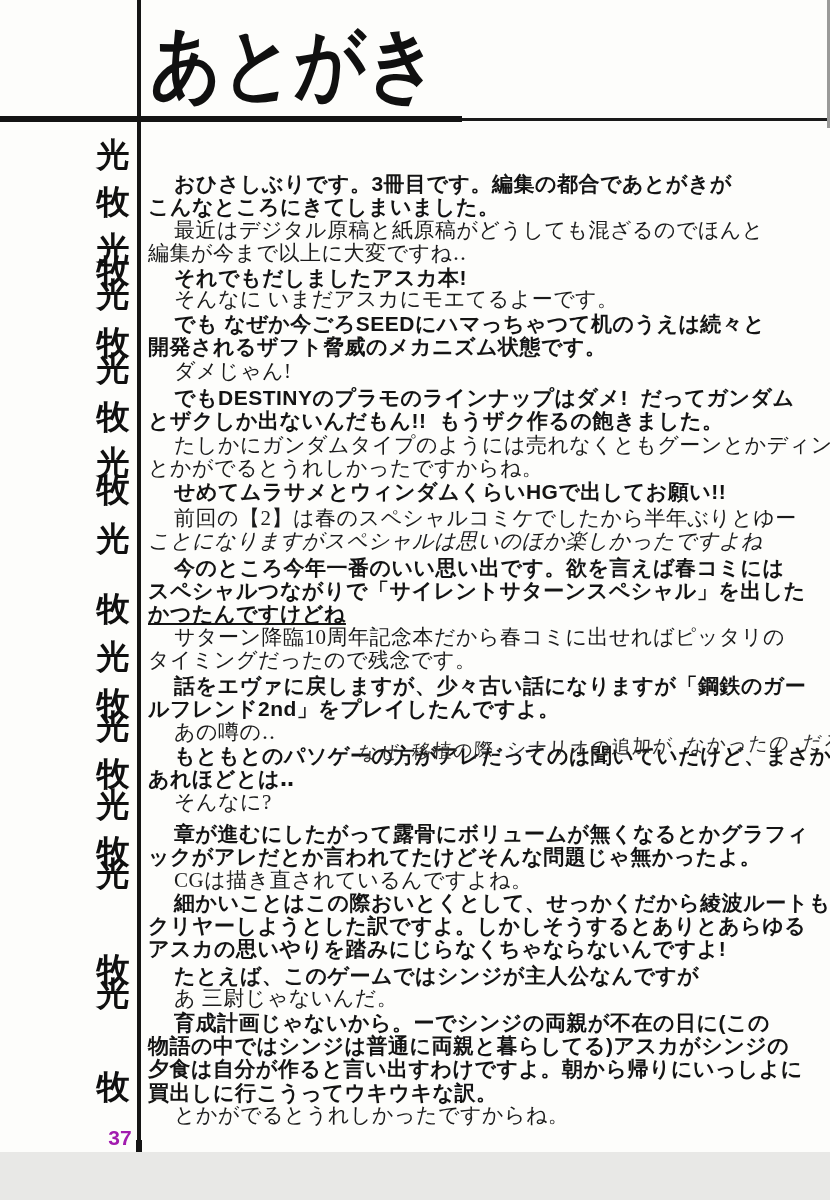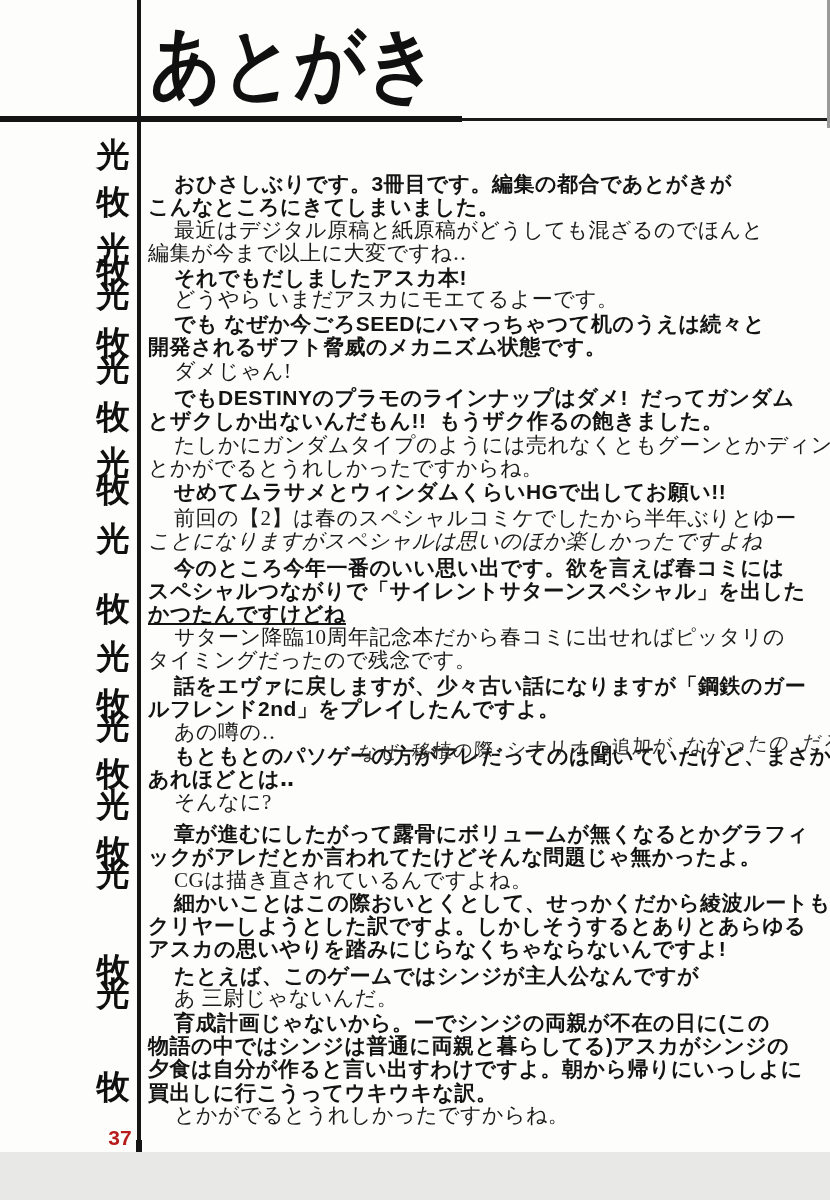--- a/index.html
+++ b/index.html
@@ -52,21 +52,21 @@
     font-size:19px;line-height:22px;
     font-family:"Liberation Serif","DejaVu Serif",serif;
     color:#2a2a2a;
     letter-spacing:1.5px;word-spacing:6px;
     transform:rotate(-1.3deg) skewX(-5deg);
     white-space:pre;
   }
   .pagenum{
     position:absolute;left:100px;top:1126px;width:40px;
     text-align:center;
-    font-size:21px;font-weight:700;color:#b91c1c;
+    font-size:21px;font-weight:700;color:#a21caf;
     font-family:"Liberation Sans","DejaVu Sans",sans-serif;
   }
 </style>
 </head>
 <body>
 
 <div class="page">
 
   <div class="vrule"></div>
   <div class="vrule-foot"></div>
@@ -99,21 +99,21 @@
       <div class="speaker" style="top: 953px;">牧</div>
       <div class="speaker" style="top: 977px;">光</div>
       <div class="speaker" style="top: 1070px;">牧</div>
     </div>
   <div id="body-col">
       <div class="line hikari indent" style="top: 143px;">おひさしぶりです。3冊目です。編集の都合であとがきが</div>
       <div class="line hikari" style="top: 166.2px;">こんなところにきてしまいました。</div>
       <div class="line maki indent" style="top: 190px;">最近はデジタル原稿と紙原稿がどうしても混ざるのでほんと</div>
       <div class="line maki" style="top: 213.2px;">編集が今まで以上に大変ですね‥</div>
       <div class="line hikari indent" style="top: 237px;">それでもだしましたアスカ本!</div>
-      <div class="line maki indent" style="top: 259px;">どうやら いまだアスカにモエてるよーです。</div>
+      <div class="line maki indent" style="top: 259px;">そんなに いまだアスカにモエてるよーです。</div>
       <div class="line hikari indent" style="top: 283px;">でも なぜか今ごろSEEDにハマっちゃつて机のうえは続々と</div>
       <div class="line hikari" style="top: 306.2px;">開発されるザフト脅威のメカニズム状態です。</div>
       <div class="line maki indent" style="top: 331px;">ダメじゃん!</div>
       <div class="line hikari indent" style="top: 357px;">でもDESTINYのプラモのラインナップはダメ!  だってガンダム</div>
       <div class="line hikari" style="top: 380.2px;">とザクしか出ないんだもん!!  もうザク作るの飽きました。</div>
       <div class="line maki indent" style="top: 405px;">たしかにガンダムタイプのようには売れなくともグーンとかディン</div>
       <div class="line maki" style="top: 428.2px;">とかがでるとうれしかったですからね。</div>
       <div class="line hikari indent" style="top: 451px;">せめてムラサメとウィンダムくらいHGで出してお願い!!</div>
       <div class="line maki indent" style="top: 478px;">前回の【2】は春のスペシャルコミケでしたから半年ぶりとゆー</div>
       <div class="line maki" style="top: 501.2px; font-style: italic;">ことになりますがスペシャルは思いのほか楽しかったですよね</div>

